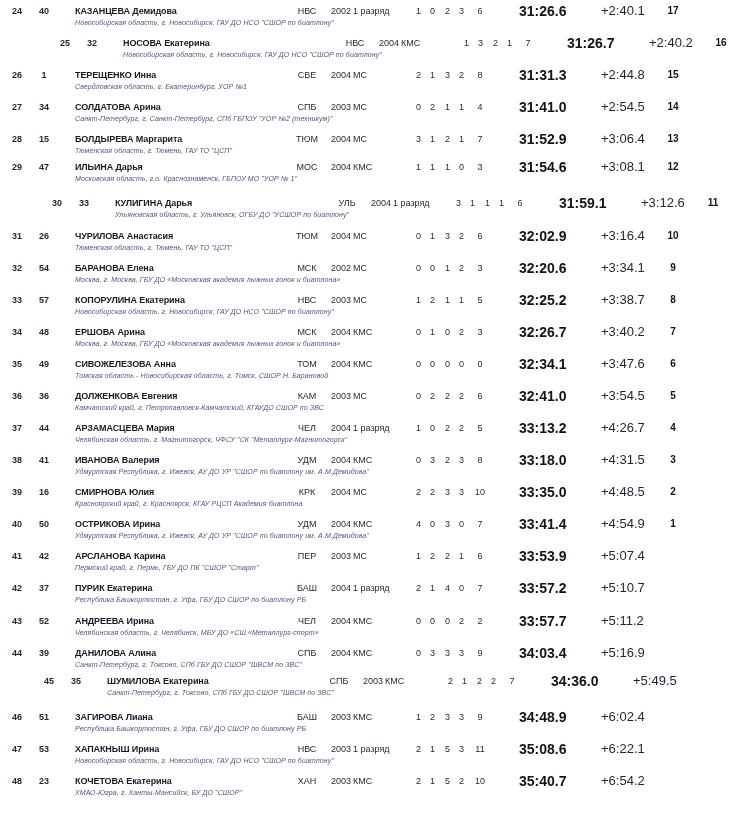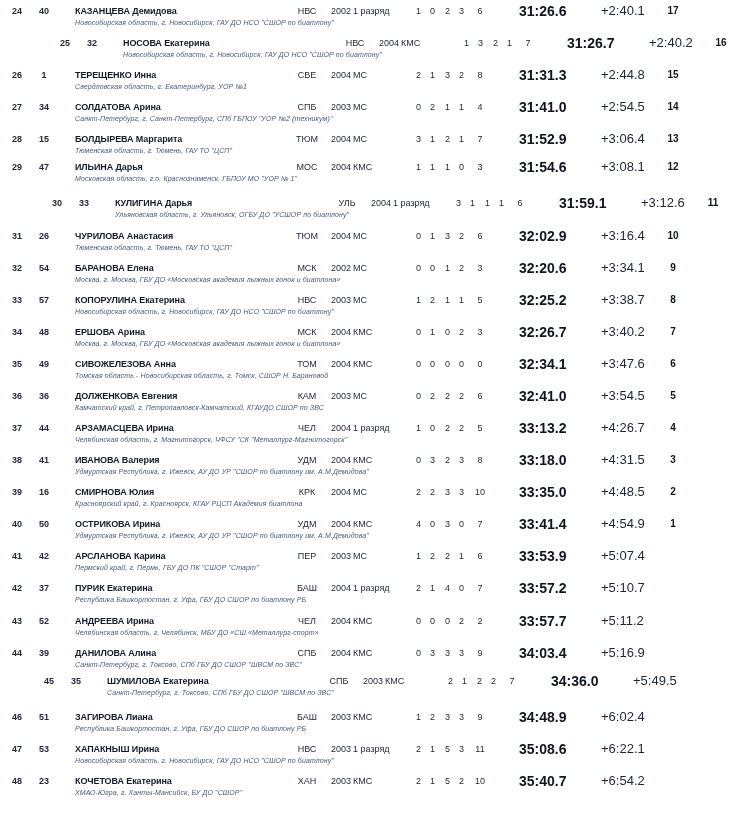--- a/index.html
+++ b/index.html
@@ -267,21 +267,21 @@
     <span class="c stotal">6</span>
     <span class="c time">32:41.0</span>
     <span class="c gap">+3:54.5</span>
     <span class="c pts">5</span>
     <span class="c club">Камчатский край,  г. Петропавловск-Камчатский, КГАУДО СШОР по ЗВС</span>
   </div>
 
   <div class="row" style="top: 422.04px;">
     <span class="c rank">37</span>
     <span class="c bib">44</span>
-    <span class="c name">АРЗАМАСЦЕВА Ирина</span>
+    <span class="c name">АРЗАМАСЦЕВА Мария</span>
     <span class="c region">ЧЕЛ</span>
     <span class="c year">2004</span>
     <span class="c qual">1 разряд</span>
     <span class="c s1">1</span>
     <span class="c s2">0</span>
     <span class="c s3">2</span>
     <span class="c s4">2</span>
     <span class="c stotal">5</span>
     <span class="c time">33:13.2</span>
     <span class="c gap">+4:26.7</span>

